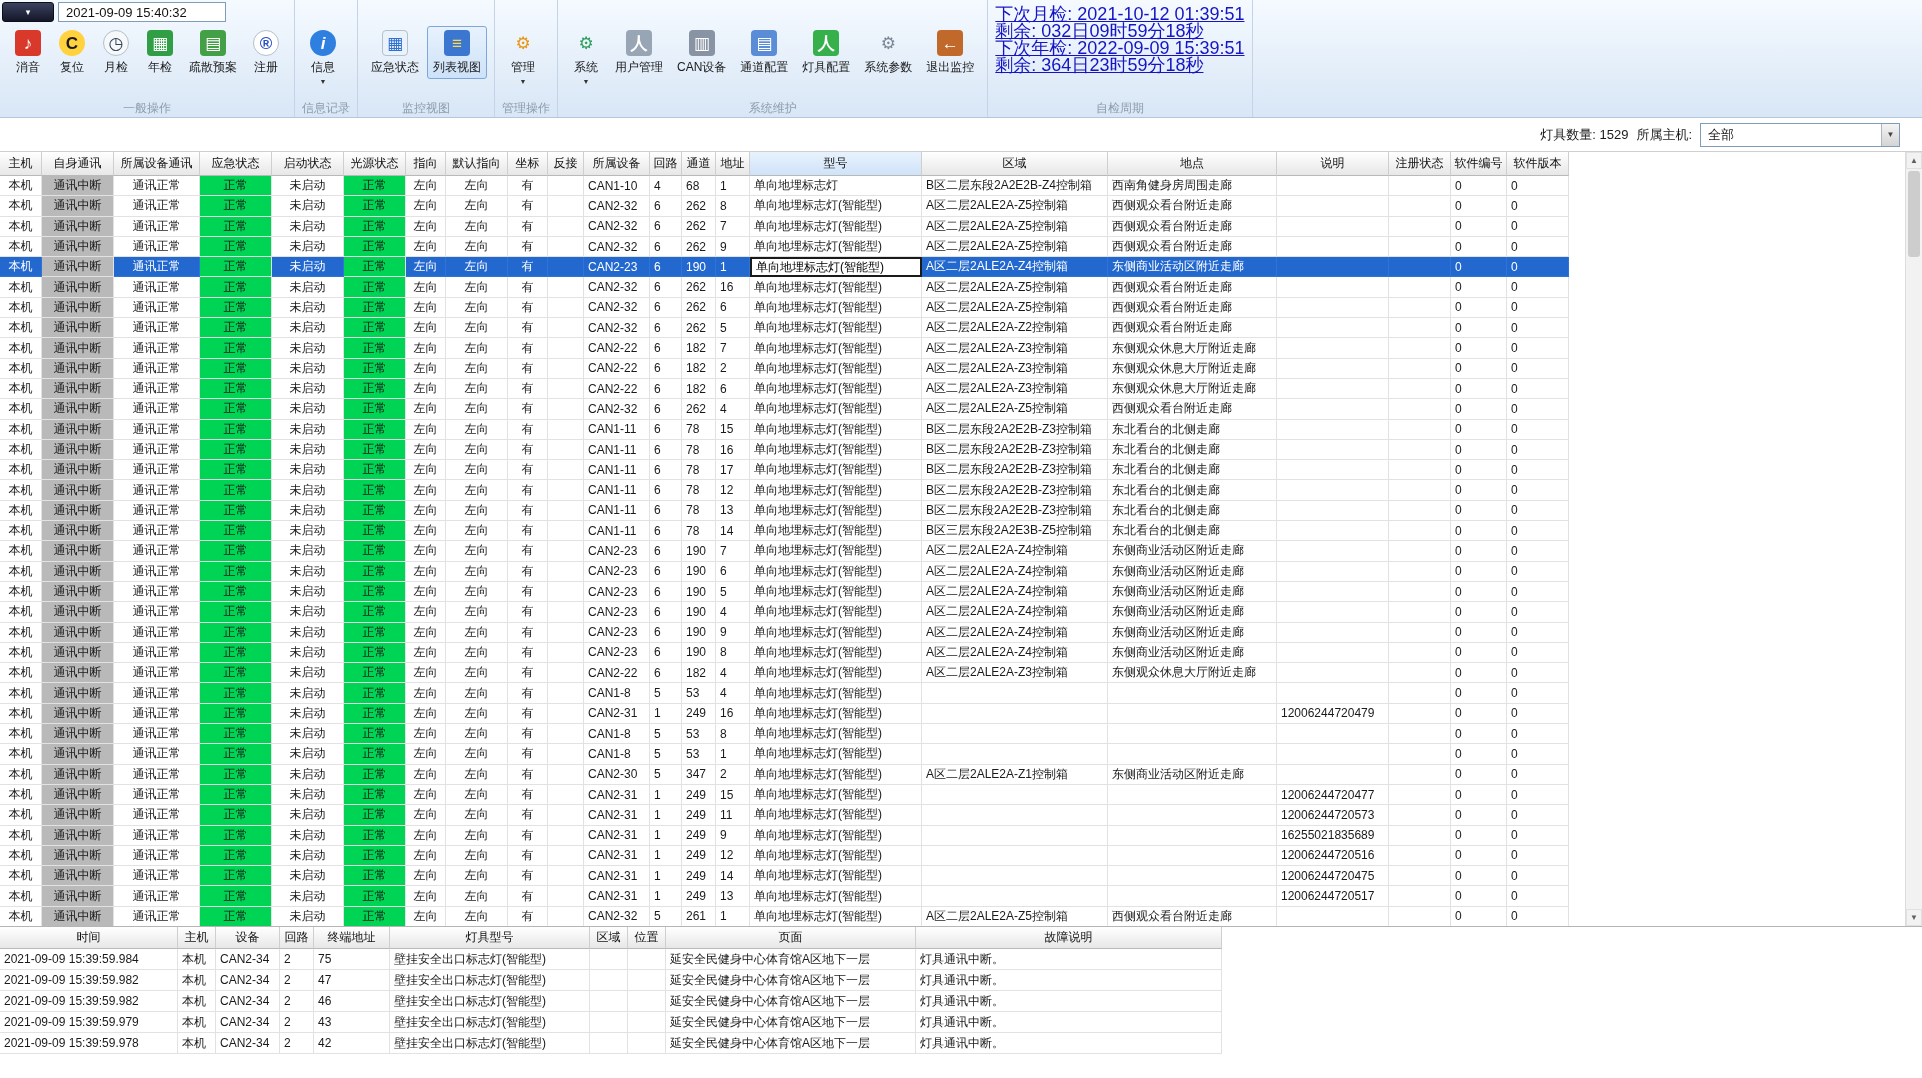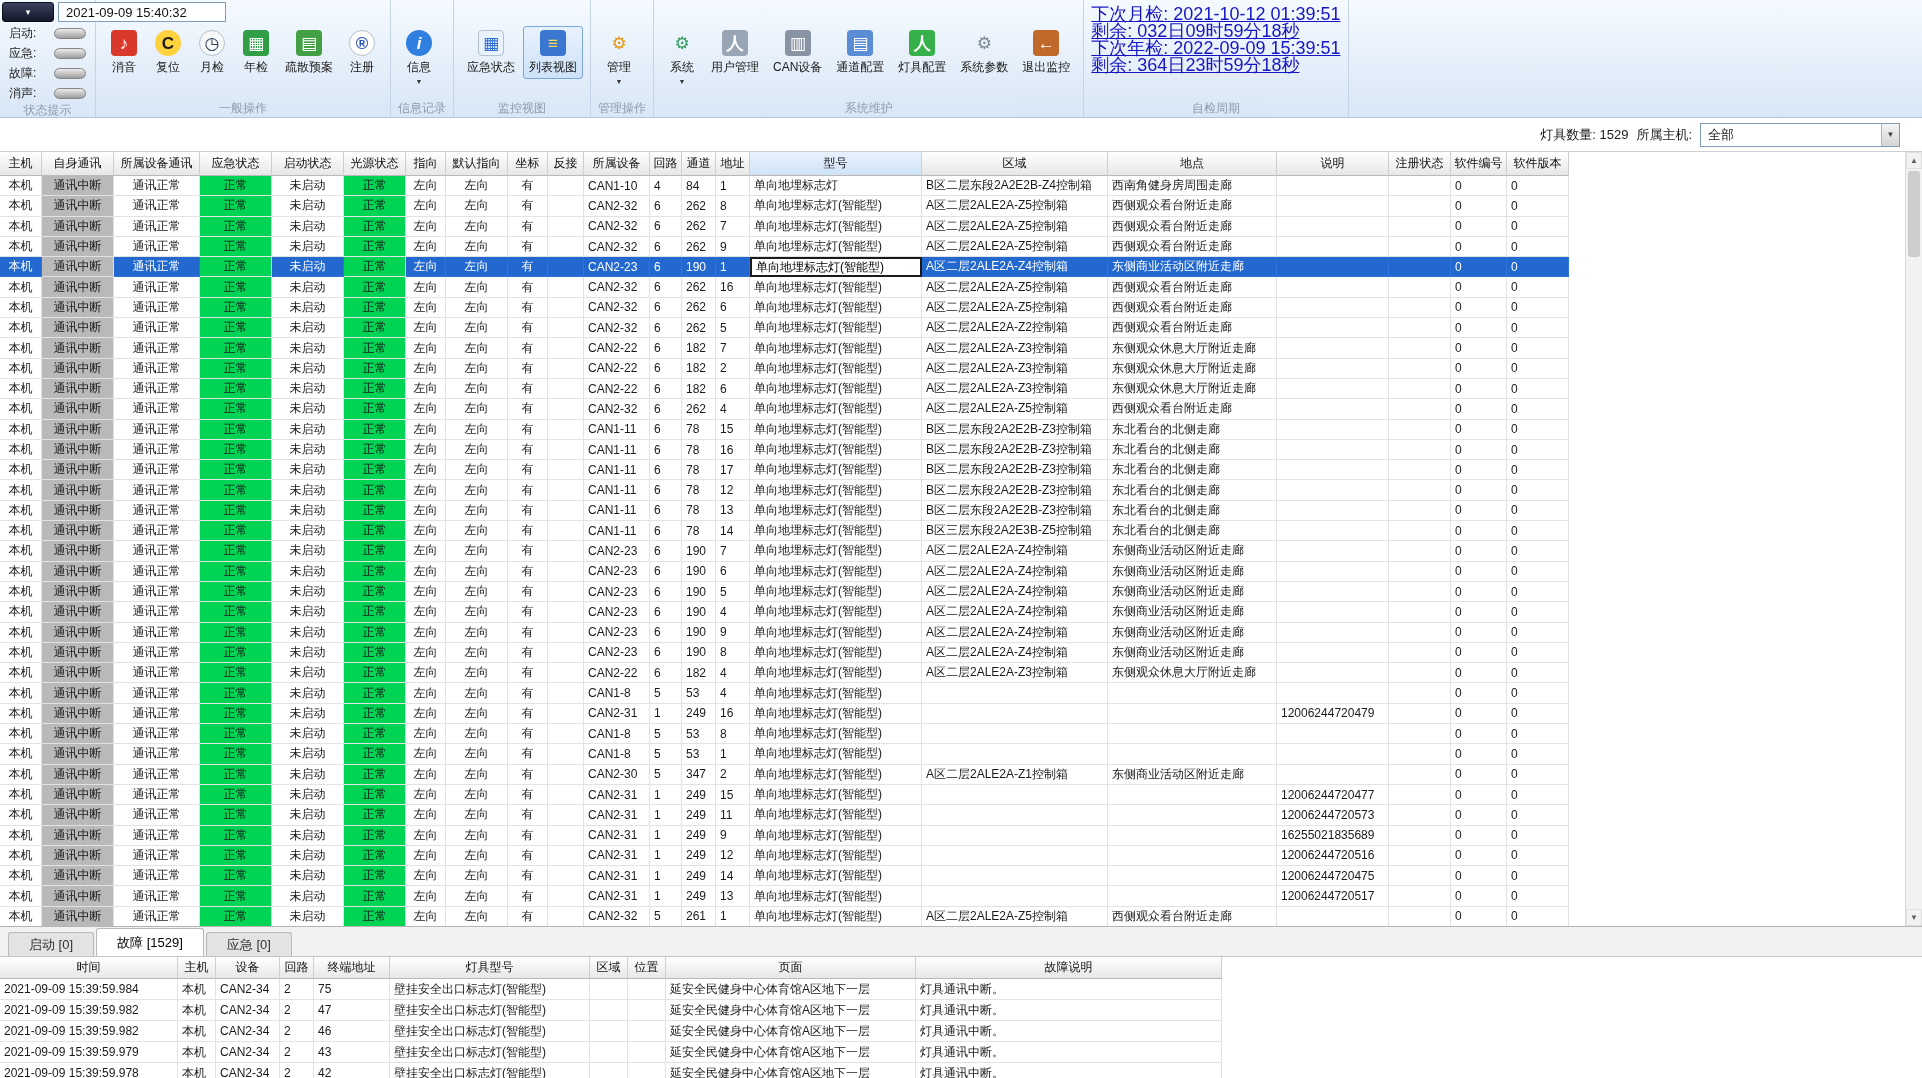--- a/index.html
+++ b/index.html
@@ -66,41 +66,20 @@
 </style>
 </head>
 <body>
 
 <div class="app">
 
   <div class="toolbar">
     <div class="topstrip">
       <div class="menu-btn">▾</div>
       <div class="timestamp-box">2021-09-09 15:40:32</div>
-    </div>
-    <div class="tgroup status-group">
-      <div class="status-rows" id="status-rows">
-          <div class="sp-row">
-            <span class="sp-label">启动:</span>
-            <span class="pill"></span>
-          </div>
-          <div class="sp-row">
-            <span class="sp-label">应急:</span>
-            <span class="pill"></span>
-          </div>
-          <div class="sp-row">
-            <span class="sp-label">故障:</span>
-            <span class="pill"></span>
-          </div>
-          <div class="sp-row">
-            <span class="sp-label">消声:</span>
-            <span class="pill"></span>
-          </div>
-        </div>
-      <div class="caption">状态提示</div>
     </div>
     <div class="tgroups" id="toolbar-groups">
         <div class="tgroup">
           <div class="tbuttons">
             <div class="tbtn">
               <span class="ticon" style="background: rgb(216, 57, 43); color: rgb(255, 255, 255);">♪</span>
               <span class="tlabel">消音</span>
             </div>
             <div class="tbtn">
               <span class="ticon" style="background: rgb(255, 210, 62); color: rgb(26, 26, 26); border-radius: 50%;">C</span>
@@ -245,21 +224,21 @@
           <div class="gcell c" style="width: 86px;">通讯正常</div>
           <div class="gcell c ok" style="width: 72px;">正常</div>
           <div class="gcell c" style="width: 72px;">未启动</div>
           <div class="gcell c ok" style="width: 62px;">正常</div>
           <div class="gcell c" style="width: 40px;">左向</div>
           <div class="gcell c" style="width: 62px;">左向</div>
           <div class="gcell c" style="width: 40px;">有</div>
           <div class="gcell c" style="width: 36px;"></div>
           <div class="gcell" style="width: 66px;">CAN1-10</div>
           <div class="gcell" style="width: 32px;">4</div>
-          <div class="gcell" style="width: 34px;">84</div>
+          <div class="gcell" style="width: 34px;">68</div>
           <div class="gcell" style="width: 34px;">1</div>
           <div class="gcell" style="width: 172px;">单向地埋标志灯</div>
           <div class="gcell" style="width: 186px;">B区二层东段2A2E2B-Z4控制箱</div>
           <div class="gcell" style="width: 169px;">西南角健身房周围走廊</div>
           <div class="gcell" style="width: 112px;"></div>
           <div class="gcell" style="width: 62px;"></div>
           <div class="gcell" style="width: 56px;">0</div>
           <div class="gcell" style="width: 62px;">0</div>
         </div>
         <div class="grow">
@@ -1093,25 +1072,20 @@
       </div>
     <div class="vscroll">
       <div class="varrow">▲</div>
       <div class="vtrack">
         <div class="vthumb"></div>
       </div>
       <div class="varrow">▼</div>
     </div>
   </div>
 
-  <div class="tabstrip" id="tabstrip">
-      <div class="tab">启动 [0]</div>
-      <div class="tab active">故障 [1529]</div>
-      <div class="tab">应急 [0]</div>
-    </div>
 
   <div class="fault-area">
     <div id="fault-grid">
         <div class="grow ghead">
           <div class="gcell" style="width: 178px;">时间</div>
           <div class="gcell" style="width: 38px;">主机</div>
           <div class="gcell" style="width: 64px;">设备</div>
           <div class="gcell" style="width: 34px;">回路</div>
           <div class="gcell" style="width: 76px;">终端地址</div>
           <div class="gcell" style="width: 200px;">灯具型号</div>

